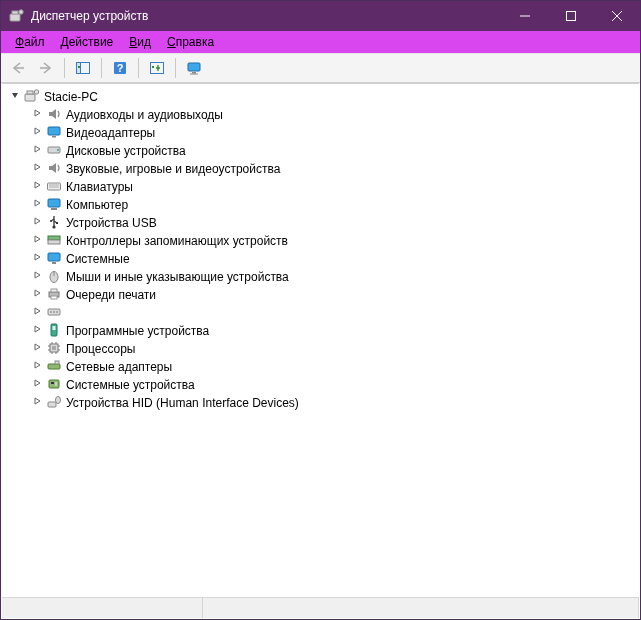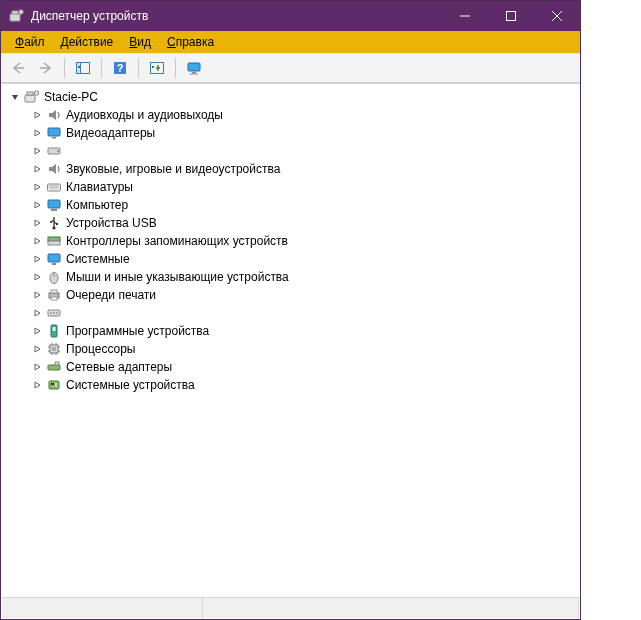--- a/index.html
+++ b/index.html
@@ -1,36 +1,36 @@
 <!DOCTYPE html>
 <html><head>
 <meta charset="utf-8">
 <style>
   html,body{margin:0;padding:0;font-family:"Segoe UI",Tahoma,sans-serif;font-size:12px;background:#fff;color:#000}
-  .window{width:581px;height:620px;box-sizing:border-box;border:1px solid #4d2d5c;position:relative;background:#fff}
+  .window{width:641px;height:620px;box-sizing:border-box;border:1px solid #4d2d5c;position:relative;background:#fff}
   
   .titlebar{height:30px;background:#5e2a68;color:#fff;display:flex;align-items:center;padding-left:8px}
   .titlebar .app-icon{width:16px;height:16px;margin-right:6px;display:flex;align-items:center;justify-content:center}
   .titlebar .title{flex:1;font-size:12px}
   .titlebar .win-btns{display:flex;height:100%}
   .titlebar .win-btn{width:46px;display:flex;align-items:center;justify-content:center;cursor:pointer}
   .titlebar .win-btn svg{stroke:#fff;fill:none}
   
-  .menubar{height:22px;background:#eab308;border-bottom:1px solid #e5e5e5;display:flex;align-items:center;padding-left:6px}
+  .menubar{height:22px;background:#d946ef;border-bottom:1px solid #e5e5e5;display:flex;align-items:center;padding-left:6px}
   .menubar .menu-item{padding:2px 8px;cursor:pointer}
   .menubar .menu-item span.u{text-decoration:underline}
   
   .toolbar{height:28px;background:#f4f4f4;border-bottom:1px solid #d0d0d0;display:flex;align-items:center;padding-left:4px;gap:2px}
   .tb-sep{width:1px;height:20px;background:#c8c8c8;margin:0 3px}
   .tb-btn{width:24px;height:24px;display:flex;align-items:center;justify-content:center;border:1px solid transparent;border-radius:2px;cursor:pointer}
   .tb-btn.disabled{opacity:.45;cursor:default}
   
   .tree-wrap{position:absolute;left:1px;right:1px;top:82px;bottom:22px;overflow:auto;background:#fff;border-top:1px solid #d0d0d0}
   .tree{padding:4px 0 4px 4px}
-  .node{display:flex;align-items:center;height:18px;line-height:18px;white-space:nowrap;cursor:default}
+  .node{display:flex;align-items:flex-start;height:18px;line-height:18px;white-space:nowrap;cursor:default}
   .toggle{width:14px;height:14px;display:flex;align-items:center;justify-content:center;margin-right:0;cursor:pointer}
   .toggle svg{display:block}
   .spacer{display:inline-block}
   .dev-icon{width:16px;height:16px;margin:0 4px 0 2px;display:flex;align-items:center;justify-content:center}
   .label{font-size:12px}
   
   .statusbar{position:absolute;left:1px;right:1px;bottom:1px;height:20px;background:#f0f0f0;border-top:1px solid #d6d6d6;display:flex}
   .statusbar .pane{border-right:1px solid #d6d6d6;height:100%}
 </style>
 </head>
@@ -174,20 +174,21 @@
             <svg width="10" height="10" viewBox="0 0 10 10">
               <path d="M3 2 L8 5 L3 8 Z" fill="none" stroke="#666" stroke-width="1"></path>
             </svg>
           </span>
           <span class="dev-icon">
             <svg width="16" height="16" viewBox="0 0 16 16">
               <rect x="2" y="5" width="12" height="6" rx="1" fill="#d8d8d8" stroke="#888"></rect>
               <circle cx="12" cy="8" r="1" fill="#49a"></circle>
             </svg>
           </span>
+          <span class="label">Дисковые устройства</span>
         </div>
         <div class="node">
           <span class="spacer" style="width:24px"></span>
           <span class="toggle">
             <svg width="10" height="10" viewBox="0 0 10 10">
               <path d="M3 2 L8 5 L3 8 Z" fill="none" stroke="#666" stroke-width="1"></path>
             </svg>
           </span>
           <span class="dev-icon">
             <svg width="16" height="16" viewBox="0 0 16 16">
@@ -385,20 +386,35 @@
           </span>
           <span class="dev-icon">
             <svg width="16" height="16" viewBox="0 0 16 16">
               <rect x="3" y="4" width="10" height="8" rx="1" fill="#8fb96f" stroke="#4f7a3a"></rect>
               <rect x="5" y="6" width="3" height="2" fill="#333"></rect>
               <rect x="9" y="6" width="2" height="4" fill="#ccc"></rect>
             </svg>
           </span>
           <span class="label">Системные устройства</span>
         </div>
+        <div class="node">
+          <span class="spacer" style="width:24px"></span>
+          <span class="toggle">
+            <svg width="10" height="10" viewBox="0 0 10 10">
+              <path d="M3 2 L8 5 L3 8 Z" fill="none" stroke="#666" stroke-width="1"></path>
+            </svg>
+          </span>
+          <span class="dev-icon">
+            <svg width="16" height="16" viewBox="0 0 16 16">
+              <rect x="2" y="8" width="8" height="5" rx="1" fill="#ddd" stroke="#888"></rect>
+              <ellipse cx="12" cy="6" rx="2.5" ry="3.5" fill="#ddd" stroke="#888"></ellipse>
+            </svg>
+          </span>
+          <span class="label">Устройства HID (Human Interface Devices)</span>
+        </div>
       </div>
   </div>
 
   <div class="statusbar">
     <div class="pane" style="width:200px"></div>
     <div class="pane" style="flex:1"></div>
   </div>
 
 </div>
 

